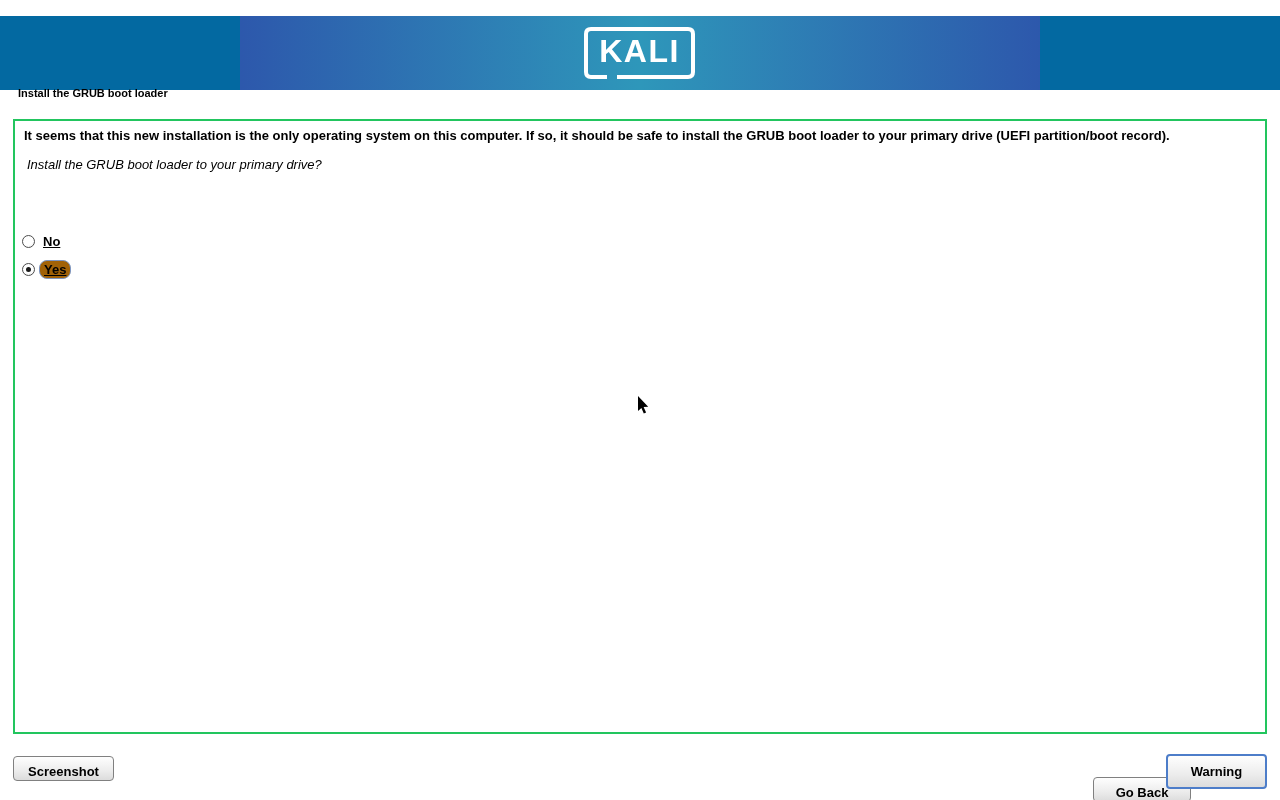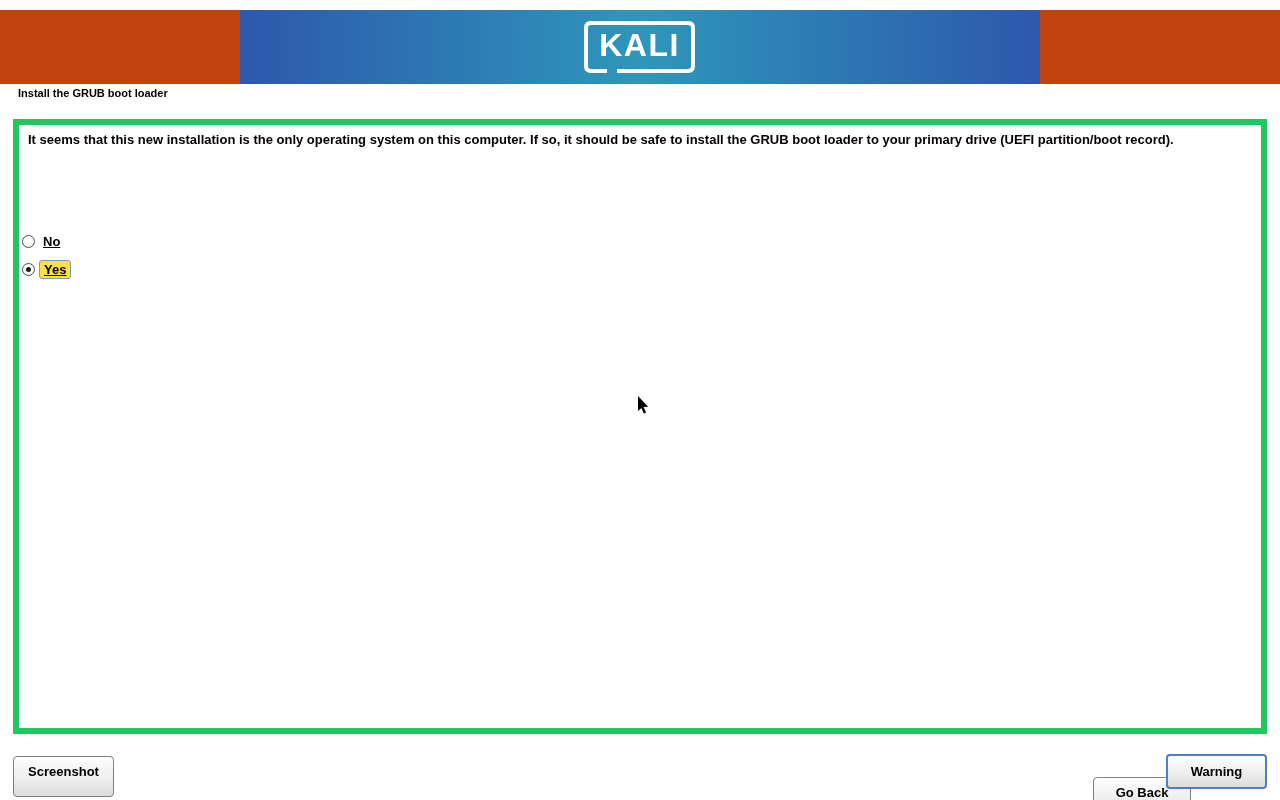--- a/index.html
+++ b/index.html
@@ -10,23 +10,23 @@
     background: #ffffff;
     font-family: "Liberation Sans", "DejaVu Sans", sans-serif;
     overflow: hidden;
     position: relative;
   }
   * { box-sizing: border-box; }
 
   
   .banner {
     position: absolute;
-    left: 0; top: 10px;
+    left: 0; top: 16px;
     width: 1280px; height: 74px;
-    background: #c2410c;
+    background: #0369a1;
   }
   .banner-gradient {
     position: absolute;
     left: 240px; top: 0;
     width: 800px; height: 74px;
     background: linear-gradient(90deg, #2d58ac 0%, #2e97ba 50%, #2d58ac 100%);
   }
   .logo {
     position: absolute;
     left: 583px; top: 10px;
@@ -52,21 +52,21 @@
     font-size: 11px;
     font-weight: bold;
     color: #000000;
   }
 
   
   .content-box {
     position: absolute;
     left: 13px; top: 119px;
     width: 1254px; height: 615px;
-    border: 6px solid #22c55e;
+    border: 2px solid #22c55e;
     background: #ffffff;
     padding: 7px 9px;
   }
   .para {
     font-size: 13px;
     font-weight: bold;
     color: #000000;
     line-height: 15px;
     margin: 0 0 15px 0;
   }
@@ -105,32 +105,32 @@
     border-radius: 50%;
     background: #1a1a1a;
   }
   .radio-label {
     font-size: 13px;
     font-weight: bold;
     color: #000000;
     text-decoration: underline;
   }
   .focus-highlight {
-    background: #fde047;
+    background: #a16207;
     border: 1px solid #7e97c3;
-    border-radius: 3px;
+    border-radius: 8px;
     padding: 1px 4px;
     margin-left: -4px;
     text-align: right;
   }
 
   
   .btn {
     position: absolute;
-    height: 41px;
+    height: 25px;
     border: 1px solid #808080;
     border-radius: 4px;
     background: linear-gradient(#fefefe, #ececec 60%, #dcdcdc);
     font-family: "Liberation Sans", "DejaVu Sans", sans-serif;
     font-size: 13px;
     font-weight: bold;
     color: #000000;
     text-align: center;
     line-height: 29px;
     cursor: default;
@@ -161,20 +161,21 @@
       <path d="M 34 51 H 105 Q 110 51 110 46 V 8 Q 110 3 105 3 H 8 Q 3 3 3 8 V 46 Q 3 51 8 51 H 24" fill="none" stroke="#ffffff" stroke-width="4" stroke-linecap="butt"></path>
     </svg>
     <div class="logo-text">KALI</div>
   </div>
 </div>
 
 <div class="page-title">Install the GRUB boot loader</div>
 
 <div class="content-box">
   <p class="para">It seems that this new installation is the only operating system on this computer. If so, it should be safe to install the GRUB boot loader to your primary drive (UEFI partition/boot record).</p>
+  <p class="question">Install the GRUB boot loader to your primary drive?</p>
 </div>
 
 <div class="radio-row row-no">
   <span class="radio-circle"></span>
   <span class="radio-label">No</span>
 </div>
 <div class="radio-row row-yes">
   <span class="radio-circle checked"></span>
   <span class="radio-label focus-highlight">Yes</span>
 </div>

